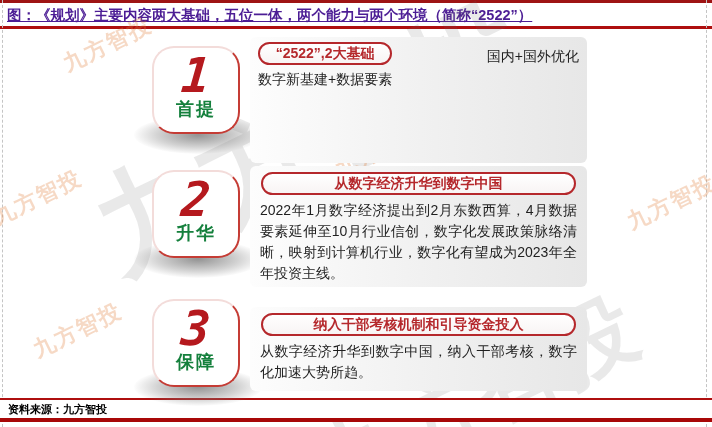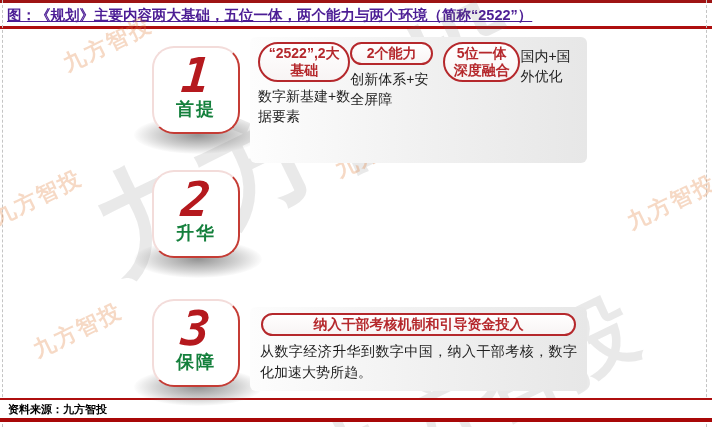--- a/index.html
+++ b/index.html
@@ -98,41 +98,40 @@
     <span class="badge-num">1</span>
     <span class="badge-label">首提</span>
   </div>
 
   <div class="panel row1">
     <div class="col col1">
       <div>
         <span class="pill">“2522”,2大基础</span>
         <div class="group-body">数字新基建+数据要素</div>
       </div>
-      <div>
-        <span class="pill">2个能力</span>
-        <div class="group-body">创新体系+安全屏障</div>
-      </div>
     </div>
     <div class="col col2">
       <div>
-        <span class="pill">5位一体深度融合</span>
       </div>
       <div>
         <div class="group-body">国内+国外优化</div>
       </div>
     </div>
   </div>
 
   <div class="badge-shadow" style="left:134px;top:240px;"></div>
   <div class="badge" style="left:152px;top:170px;">
     <span class="badge-num">2</span>
     <span class="badge-label">升华</span>
   </div>
 
+  <div class="panel row2">
+    <span class="pill wide">从数字经济升华到数字中国</span>
+    <div class="para">2022年1月数字经济提出到2月东数西算，4月数据要素延伸至10月行业信创，数字化发展政策脉络清晰，映射到计算机行业，数字化有望成为2023年全年投资主线。</div>
+  </div>
 
   <div class="badge-shadow" style="left:134px;top:368px;"></div>
   <div class="badge" style="left:152px;top:299px;">
     <span class="badge-num">3</span>
     <span class="badge-label">保障</span>
   </div>
 
   <div class="panel row3">
     <span class="pill wide">纳入干部考核机制和引导资金投入</span>
     <div class="para">从数字经济升华到数字中国，纳入干部考核，数字化加速大势所趋。</div>

